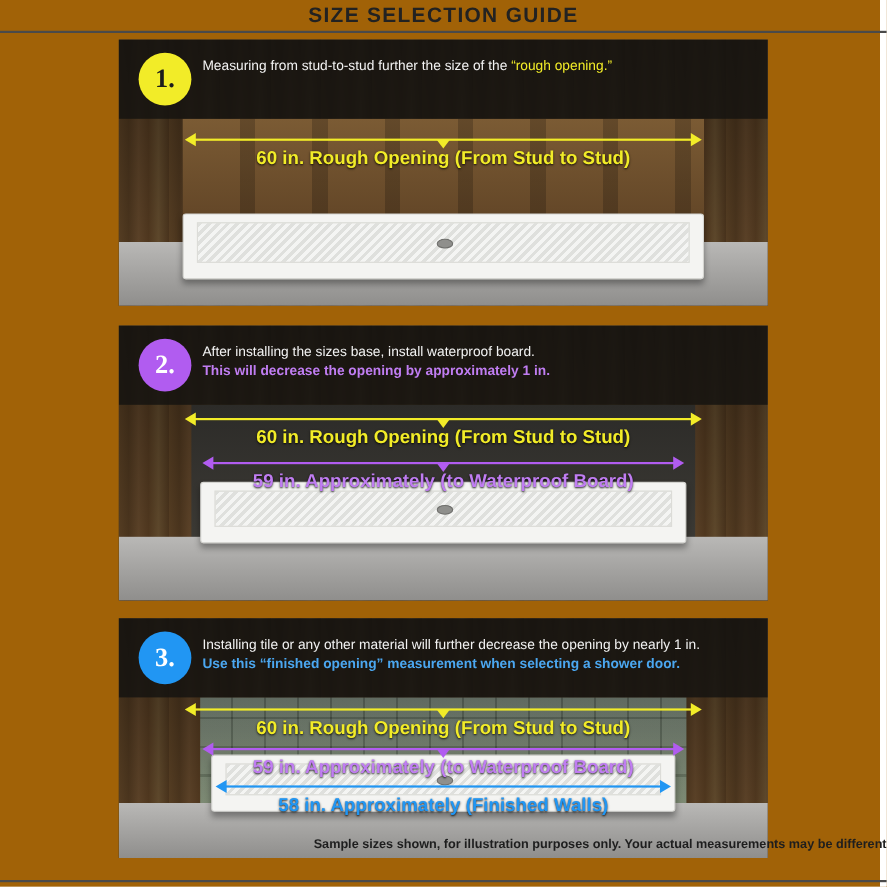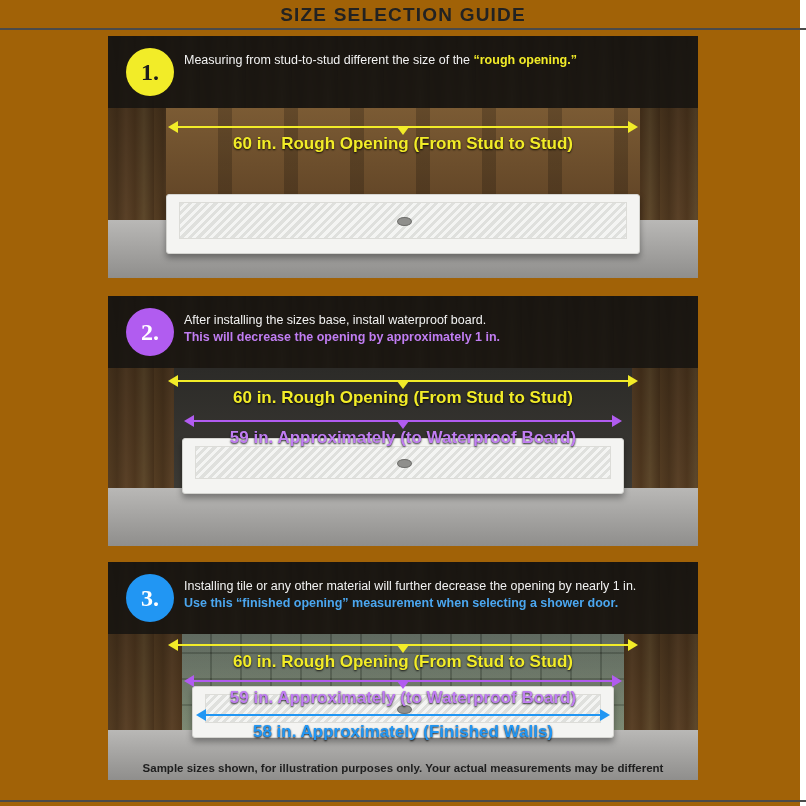--- a/index.html
+++ b/index.html
@@ -97,21 +97,21 @@
   .step-text {
     position: absolute;
     left: 76px;
     top: 16px;
     right: 10px;
     font-size: 12.5px;
     line-height: 17px;
     color: #f2f2f2;
   }
   .step-text .l2 { font-weight: bold; display: block; }
-  .hl-yellow { color: #f2ec28; font-weight: bold; }
+  .hl-yellow { color: #f2ec28; font-weight: normal; }
   .hl-purple { color: #c07df2; font-weight: bold; }
   .hl-blue   { color: #4ba7f0; font-weight: bold; }
 
   
   .alcove {
     position: absolute;
     left: 58px;
     right: 58px;
     top: 72px;
     bottom: 56px;
@@ -201,21 +201,21 @@
     font-size: 17px;
     font-weight: bold;
     text-shadow: 0 1px 2px rgba(0,0,0,.9);
     top: 8px;
   }
 
   .footnote {
     position: absolute;
     left: 0; width: 806px;
     top: 762px;
-    text-align: center;
+    text-align: right;
     font-size: 11.5px;
     font-weight: bold;
     color: #1e1e1e;
   }
   .bottom-rule {
     position: absolute;
     left: 0; top: 800px;
     width: 806px; height: 2px;
     background: #4a4a4a;
   }
@@ -238,21 +238,21 @@
     <div class="floor"></div>
 
     <div class="base" style="left:58px; right:58px; top:158px; height:58px; border-radius:3px;">
       <div class="base-top"></div>
       <div class="drain" style="left:50%; margin-left:-6px; top:22px;"></div>
     </div>
 
     <div class="band"></div>
     <div class="stepnum" style="background:#f2ec28;">1.</div>
     <div class="step-text">
-      <span>Measuring from stud-to-stud different the size of the </span><span class="hl-yellow">“rough opening.”</span>
+      <span>Measuring from stud-to-stud further the size of the </span><span class="hl-yellow">“rough opening.”</span>
     </div>
 
     <div class="dim" style="left:60px; right:60px; top:90px;">
       <div class="line" style="background:#f2ec28;"></div>
       <div class="cap l" style="border-right:10px solid #f2ec28;"></div>
       <div class="cap r" style="border-left:10px solid #f2ec28;"></div>
       <div class="mid" style="border-top:8px solid #f2ec28;"></div>
       <div class="dim-label" style="color:#f2ec28;">60 in. Rough Opening (From Stud to Stud)</div>
     </div>
   </div>

